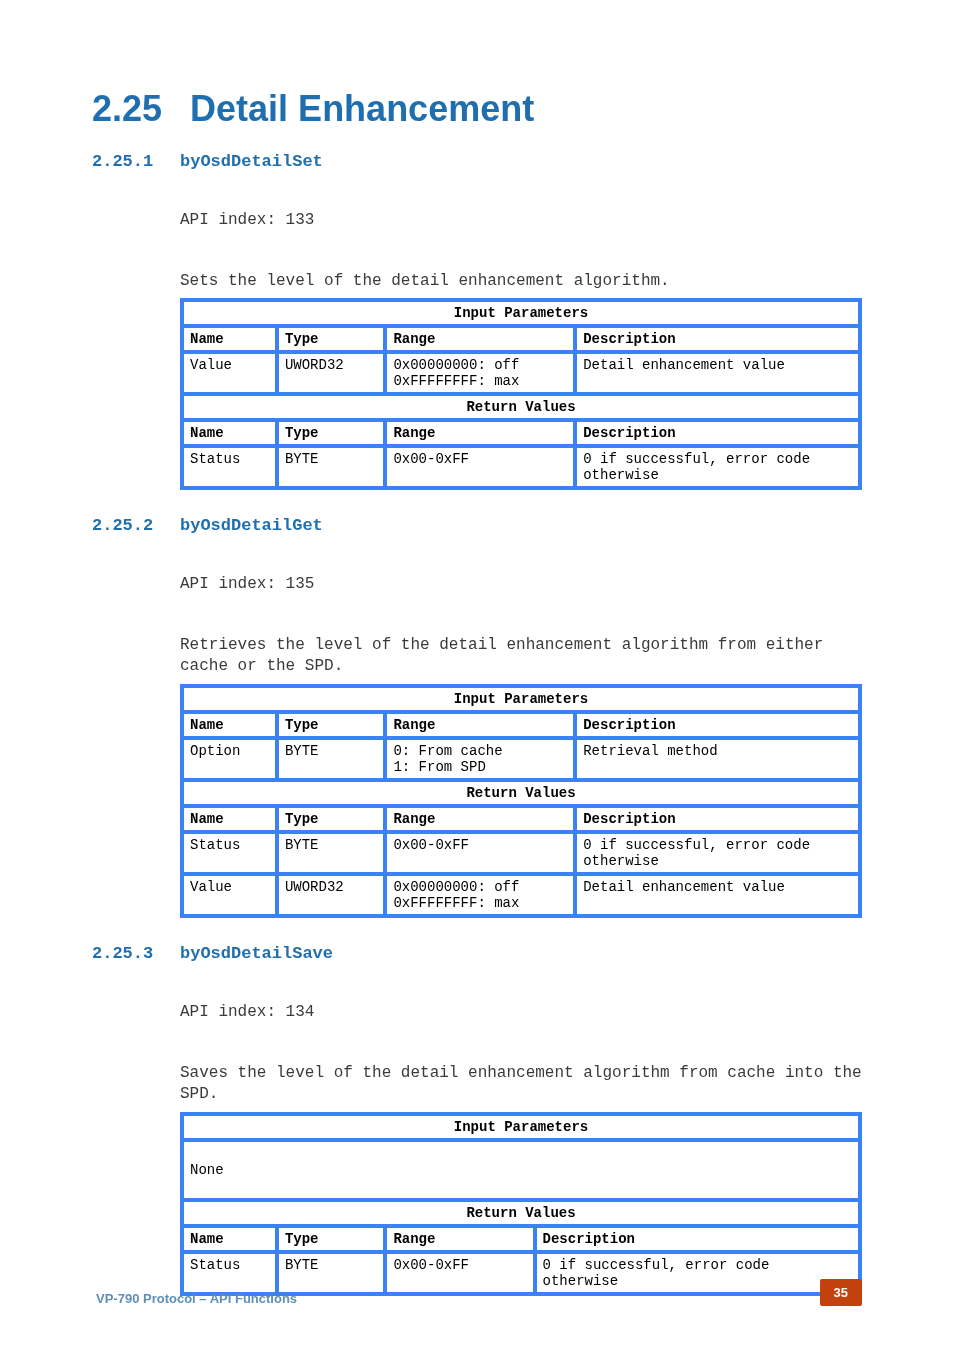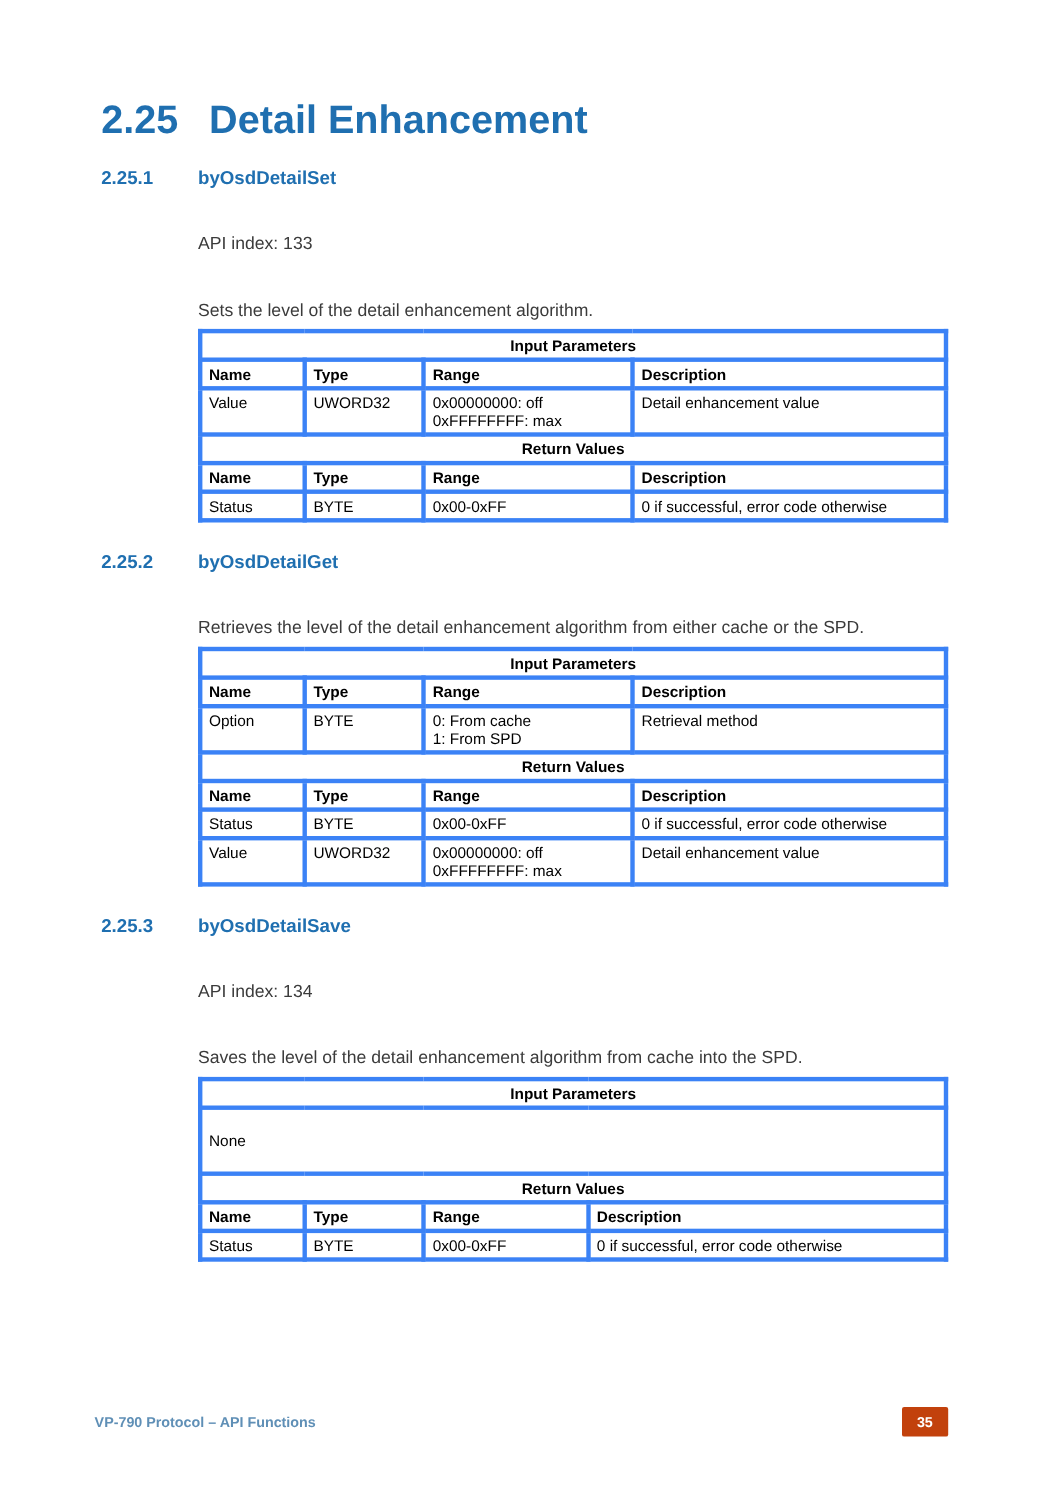--- a/index.html
+++ b/index.html
@@ -15,20 +15,21 @@
   .h1 {
     color: #1f6fb0;
     font-size: 36px;
     font-weight: bold;
     margin-bottom: 22px;
     display: flex;
     gap: 28px;
   }
   .sec {
     margin-bottom: 26px;
+    font-family: Liberation Mono, monospace;
   }
   .sec-head {
     display: flex;
     gap: 24px;
     align-items: baseline;
     margin-bottom: 2px;
   }
   .sec-num {
     color: #1f6fb0;
     font-size: 17px;
@@ -77,26 +78,26 @@
   .col3-name  { width: 14%; }
   .col3-type  { width: 16%; }
   .col3-range { width: 22%; }
   .col3-desc  { width: 48%; }
   .none-cell {
     font-size: 14px;
     padding: 20px 6px;
   }
   .footer {
     position: absolute;
-    left: 86px;
+    left: 96px;
     right: 92px;
     bottom: 48px;
     display: flex;
     justify-content: space-between;
-    align-items: center;
+    align-items: flex-end;
   }
   .footer-left {
     color: #5f8fb6;
     font-size: 13px;
     font-weight: bold;
   }
   .footer-right {
     background: #c2410c;
     color: #fff;
     font-size: 13px;
@@ -158,20 +159,21 @@
       </tr>
     </tbody>
       </table>
   </div>
 
   <div class="sec">
     <div class="sec-head">
       <span class="sec-num">2.25.2</span>
       <span class="sec-title">byOsdDetailGet</span>
     </div>
+    <p class="body-text">API index: 135</p>
     <p class="body-text">Retrieves the level of the detail enhancement algorithm from either cache or the SPD.</p>
 
     <table>
       <tbody>
           <tr class="span-header">
             <th colspan="4">Input Parameters</th>
           </tr>
       <tr>
         <th class="col-name">Name</th>
         <th class="col-type">Type</th>

